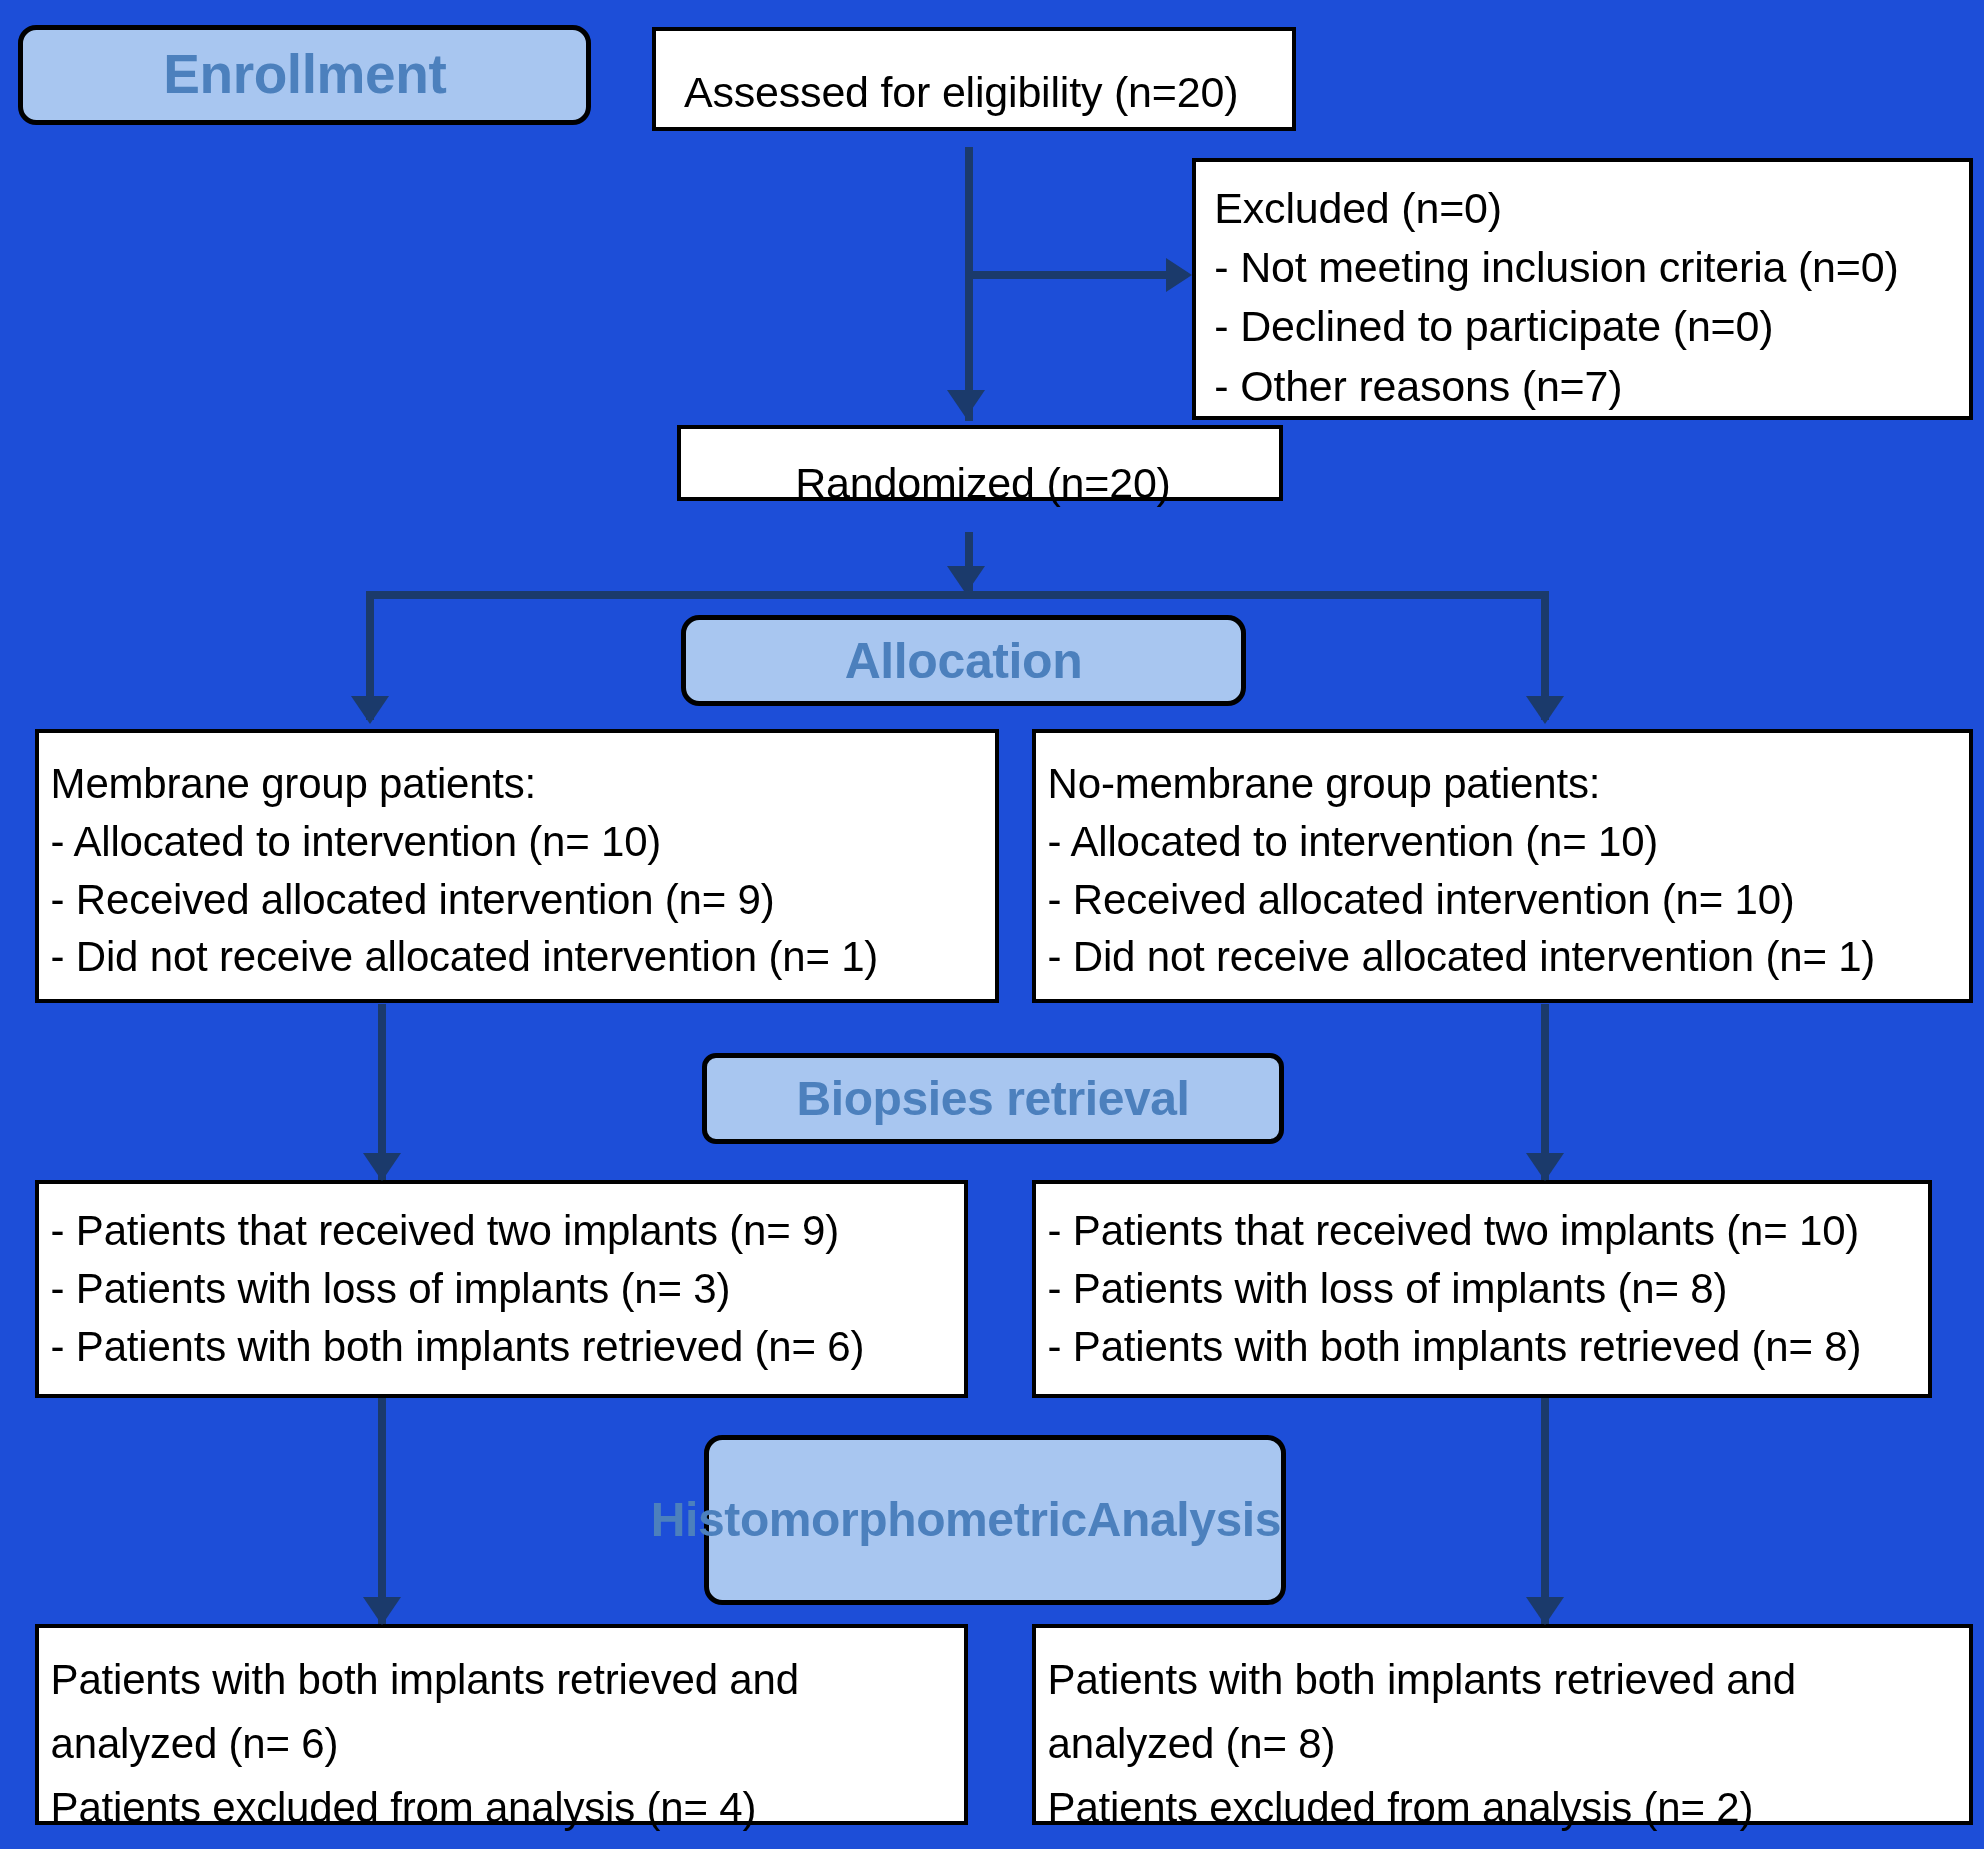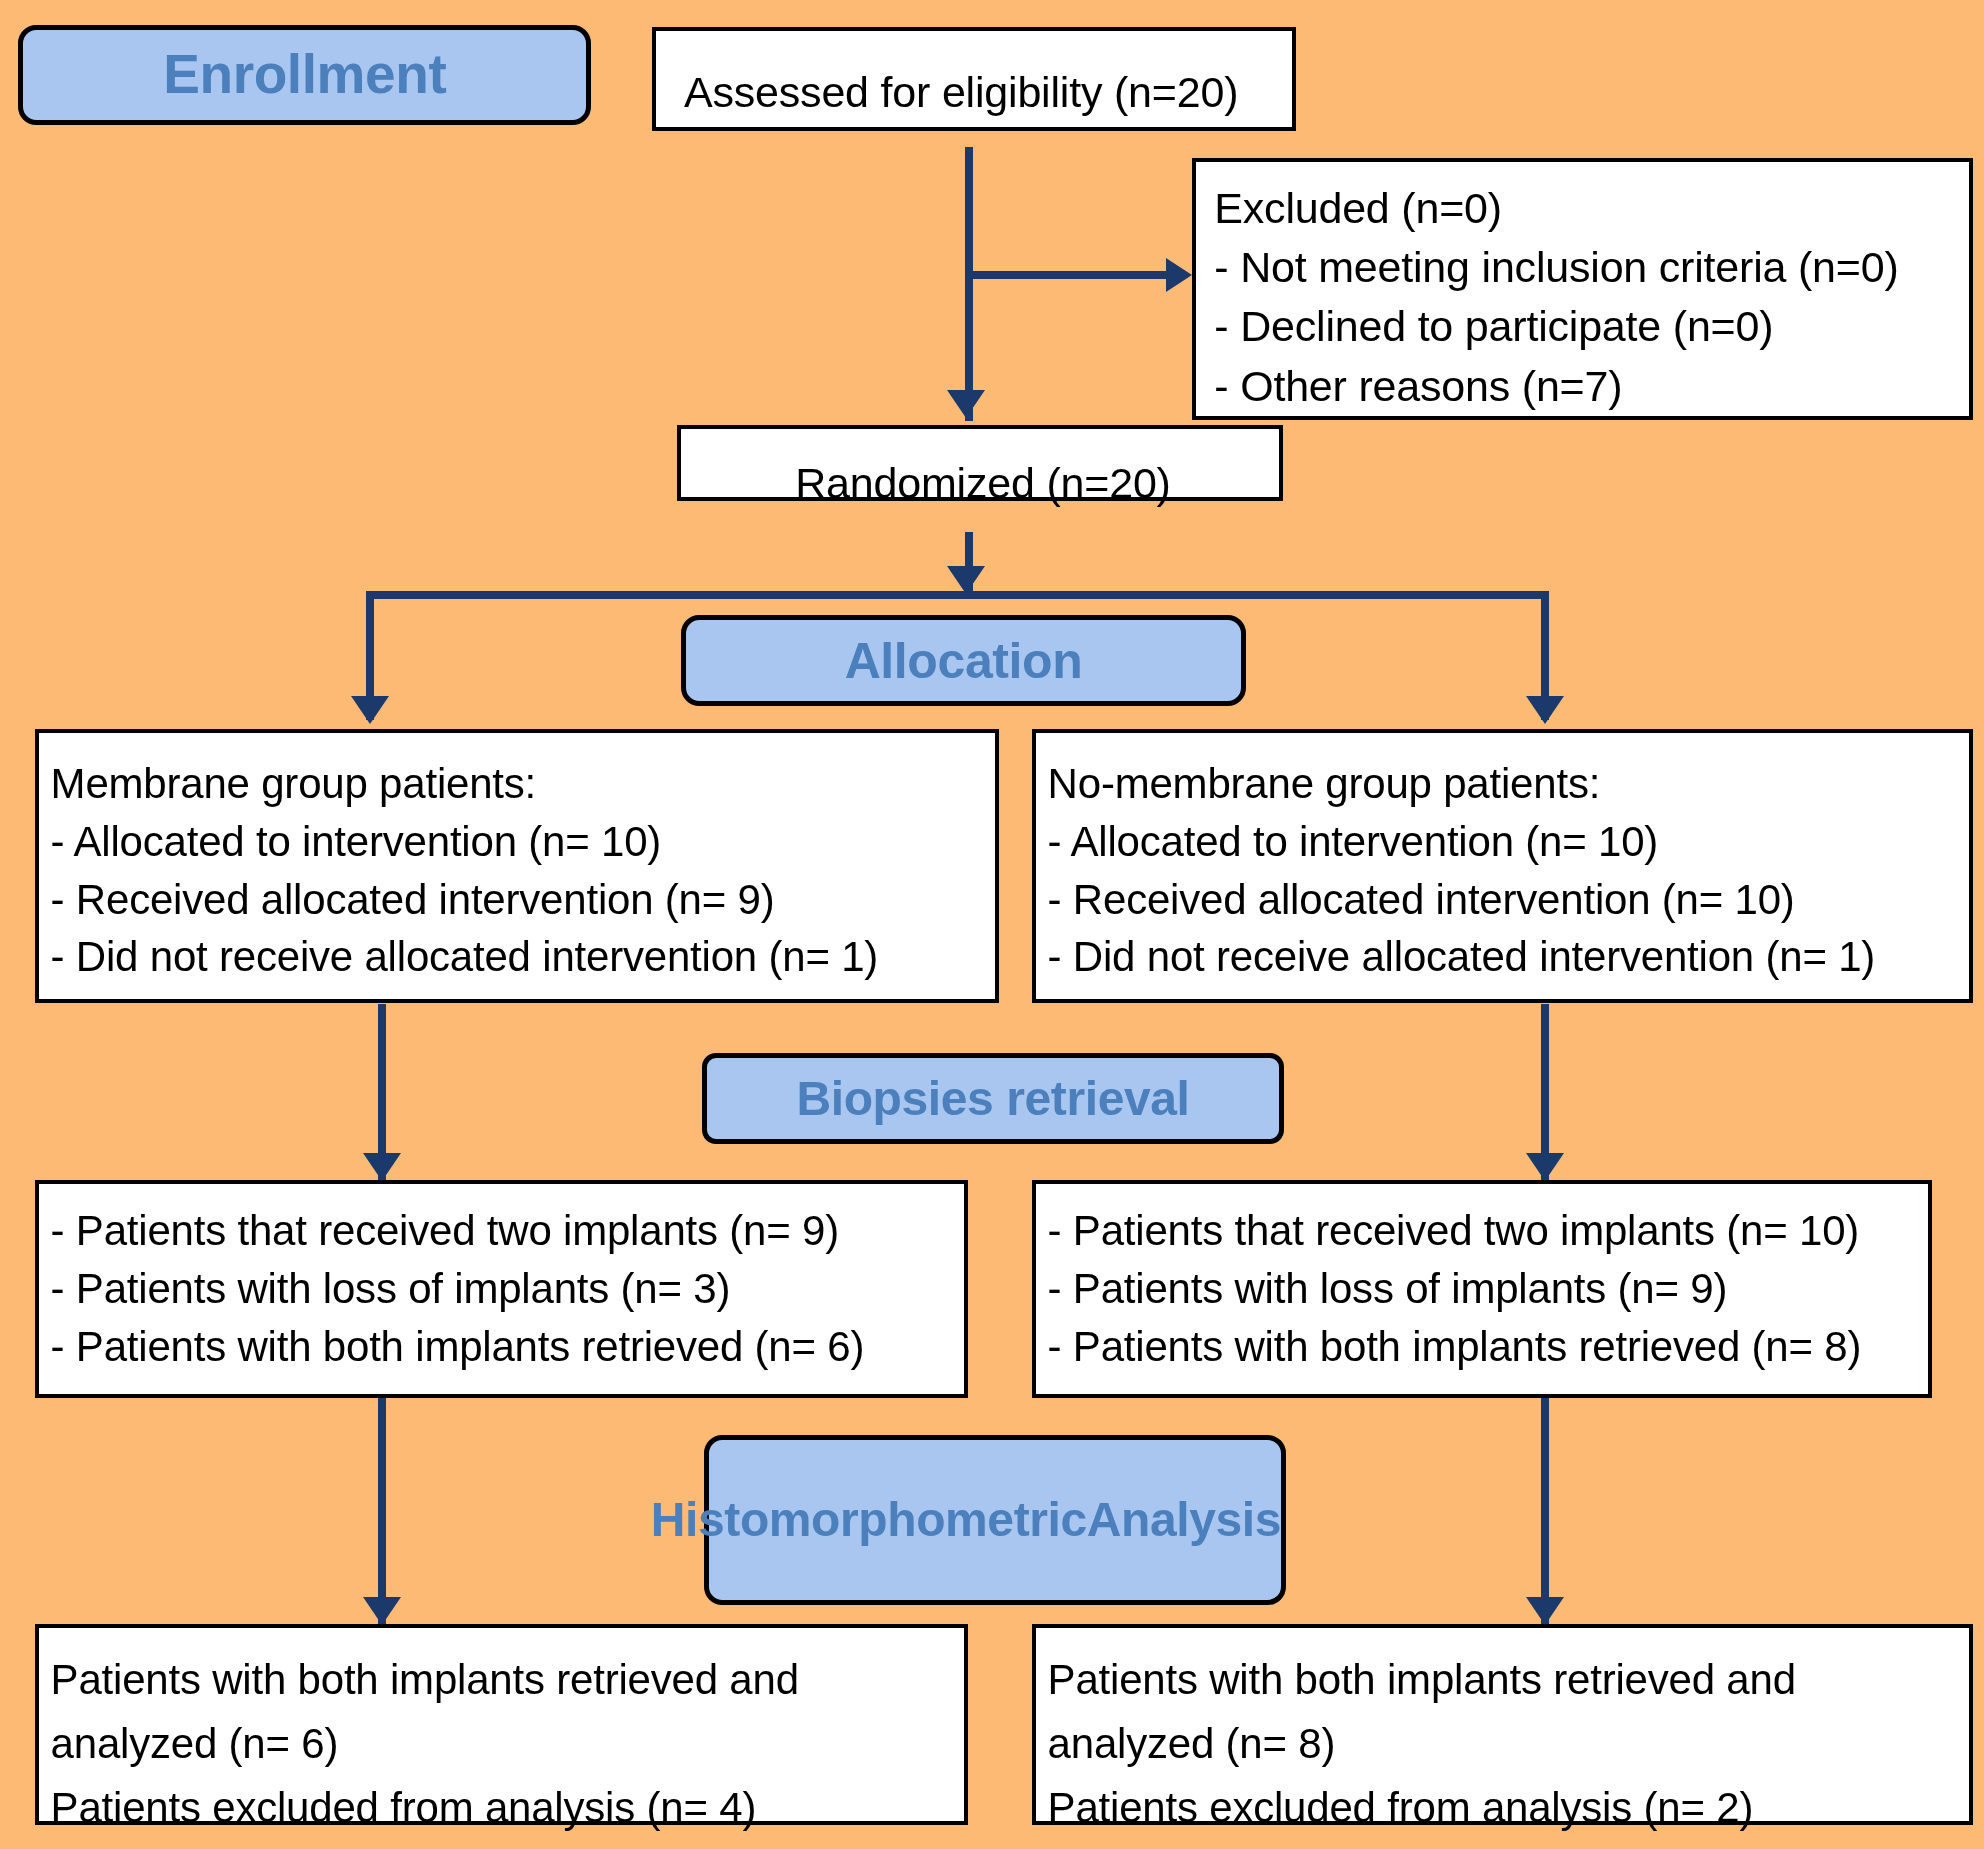--- a/index.html
+++ b/index.html
@@ -1,17 +1,17 @@
 <!DOCTYPE html>
 <html style="font-size:13.3px"><head>
 <meta charset="utf-8">
 <style>
   html,body{margin:0;padding:0;background:#ffffff;}
   body{font-family:"Liberation Sans",sans-serif;}
-  #canvas{position:relative;width:1985px;height:1849px;background:#fdba74;overflow:hidden;}
+  #canvas{position:relative;width:1985px;height:1849px;background:#1d4ed8;overflow:hidden;}
 
   
   .box{
     position:absolute;
     box-sizing:border-box;
     background:#ffffff;
     border:4.2px solid #000000;
     color:#000000;
     line-height:1.38;
     letter-spacing:-0.2px;
@@ -119,21 +119,21 @@
   </div>
 
   <div class="box" style="left:35px;top:1180px;width:933px;height:218px;padding:18.3px 0 0 11.6px;font-size:42px;">
     <span class="ln">- Patients that received two implants (n= 9)</span>
     <span class="ln">- Patients with loss of implants (n= 3)</span>
     <span class="ln">- Patients with both implants retrieved (n= 6)</span>
   </div>
 
   <div class="box" style="left:1032px;top:1180px;width:900px;height:218px;padding:18.3px 0 0 11.6px;font-size:42px;">
     <span class="ln">- Patients that received two implants (n= 10)</span>
-    <span class="ln">- Patients with loss of implants (n= 9)</span>
+    <span class="ln">- Patients with loss of implants (n= 8)</span>
     <span class="ln">- Patients with both implants retrieved (n= 8)</span>
   </div>
 
   <div class="vline" style="left:378px;top:1398px;height:226px;"></div>
   <div class="arrow-down" style="left:363px;top:1597px;"></div>
   <div class="vline" style="left:1541px;top:1398px;height:226px;"></div>
   <div class="arrow-down" style="left:1526px;top:1597px;"></div>
 
   <div class="badge" style="left:704px;top:1435px;width:582px;height:170px;font-size:48px;flex-direction:row;justify-content:flex-end;">
     <span>Histomorphometric</span>

